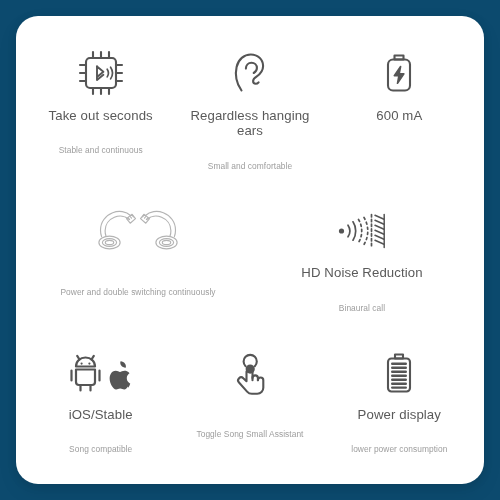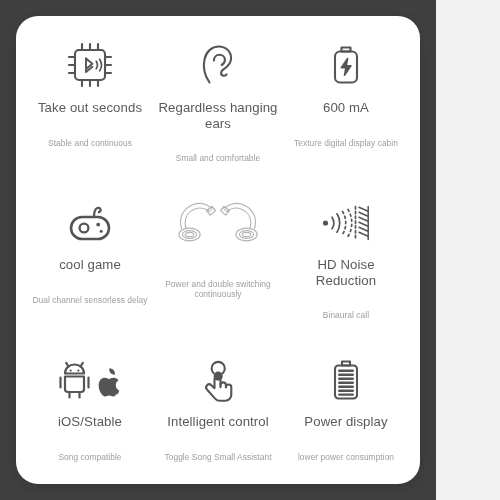--- a/index.html
+++ b/index.html
@@ -3,22 +3,22 @@
 <meta charset="utf-8">
 <style>
   html,body{margin:0;padding:0;}
   body{
     width:500px;height:500px;overflow:hidden;
     background:#f2f2f2;
     font-family:"Liberation Sans","DejaVu Sans",sans-serif;
     -webkit-font-smoothing:antialiased;
   }
   #page{
-    position:relative;width:436px;height:500px;
-    background:#404040;
+    position:relative;width:500px;height:500px;
+    background:#0c4a6e;
     box-sizing:border-box;
   }
   .card{
     position:absolute;
     left:16px;top:16px;right:16px;bottom:16px;
     background:#ffffff;
     border-radius:22px;
     box-shadow:0 2px 10px rgba(0,0,0,0.10), 0 8px 22px rgba(0,0,0,0.06);
     box-sizing:border-box;
     display:flex;flex-direction:column;
@@ -109,40 +109,26 @@
 
       <div class="cell">
         <div class="icon-wrap">
           <svg width="50" height="56" viewBox="0 0 50 56" fill="none" stroke="#555555" stroke-width="2.1" stroke-linecap="round" stroke-linejoin="round">
             <path d="M20.5 10.5h9v4h-9z"></path>
             <rect x="14" y="14.5" width="22" height="31" rx="5"></rect>
             <path d="M26.6 21.5l-6.3 9.2h4.6l-1.4 7.6 6.4-9.5h-4.7z" fill="#555555" stroke-width="1.6"></path>
           </svg>
         </div>
         <div class="feature-title">600 mA</div>
-        <div class="feature-caption">Texture digital display cabin</div>
       </div>
 
     </div>
 
     <div class="grid-row row-2">
 
-      <div class="cell">
-        <div class="icon-wrap">
-          <svg width="54" height="54" viewBox="0 0 54 54" fill="none" stroke="#555555" stroke-width="2.6" stroke-linecap="round" stroke-linejoin="round">
-            <rect x="8" y="21" width="38" height="22" rx="11"></rect>
-            <path d="M31 21c0-4.6.6-7.2 2.6-8.6 1.6-1.1 3.4-.6 3.9.9.4 1.3-.3 2.5-1.6 2.7" stroke-width="2.3"></path>
-            <circle cx="21" cy="32" r="4.4" stroke-width="2.3"></circle>
-            <circle cx="35.2" cy="28.6" r="1.9" fill="#555555" stroke="none"></circle>
-            <circle cx="38.2" cy="35.2" r="1.5" fill="#555555" stroke="none"></circle>
-          </svg>
-        </div>
-        <div class="feature-title">cool game</div>
-        <div class="feature-caption">Dual channel sensorless delay</div>
-      </div>
 
       <div class="cell">
         <div class="icon-wrap">
           <svg width="96" height="50" viewBox="0 0 96 50" fill="none" stroke="#b4b4b4" stroke-width="1.15" stroke-linecap="round" stroke-linejoin="round">
 
             <g>
               <path d="M40.5 9.5c-4.2-4.1-11.5-5.2-17.8-2.8C15.4 9.5 10.5 16.2 10.5 24c0 2.6.4 4.8 1.1 6.6"></path>
               <path d="M38.6 13.2c-3.4-3.2-9.2-4-14.2-2-5.6 2.2-9.3 7.5-9.3 13.6 0 2 .3 3.7.8 5"></path>
               <path d="M36.5 12.6l5.6-4.3 3.4 4.3-5.3 4.6z"></path>
               <path d="M38.3 11.9l1.3 1.7M40.2 10.5l1.3 1.7M42.1 9.1l1.3 1.7"></path>
@@ -222,21 +208,20 @@
           <svg width="52" height="52" viewBox="0 0 52 52" fill="none" stroke="#555555" stroke-width="2.1" stroke-linecap="round" stroke-linejoin="round">
 
             <path d="M21.6 19.2a6.6 6.6 0 1 1 9.2 0"></path>
             <circle cx="26.2" cy="22.1" r="4.6" fill="#555555" stroke="none"></circle>
 
             <path d="M22.5 24.5v9.8l-3.2-3a3 3 0 0 0-4.3 4.2l8.1 9.1c1.2 1.4 3 2.2 4.8 2.2h5.4a6 6 0 0 0 6-6v-7.6a2.7 2.7 0 0 0-5.4 0"></path>
             <path d="M33.9 33.2v-2.1a2.7 2.7 0 0 0-5.4 0v2.1"></path>
             <path d="M28.5 31.1v-6.7"></path>
           </svg>
         </div>
-        <div class="feature-title">Intelligent control</div>
         <div class="feature-caption">Toggle Song Small Assistant</div>
       </div>
 
       <div class="cell">
         <div class="icon-wrap">
           <svg width="50" height="56" viewBox="0 0 50 56" fill="none" stroke="#555555" stroke-width="2.1" stroke-linecap="round" stroke-linejoin="round">
             <path d="M21 9.5h8v4h-8z"></path>
             <rect x="14" y="13.5" width="22" height="33" rx="3.4"></rect>
             <g stroke-width="2.4">
               <path d="M18.2 18.8h13.6M18.2 22.8h13.6M18.2 26.8h13.6M18.2 30.8h13.6M18.2 34.8h13.6M18.2 38.8h13.6M18.2 42.6h13.6"></path>

